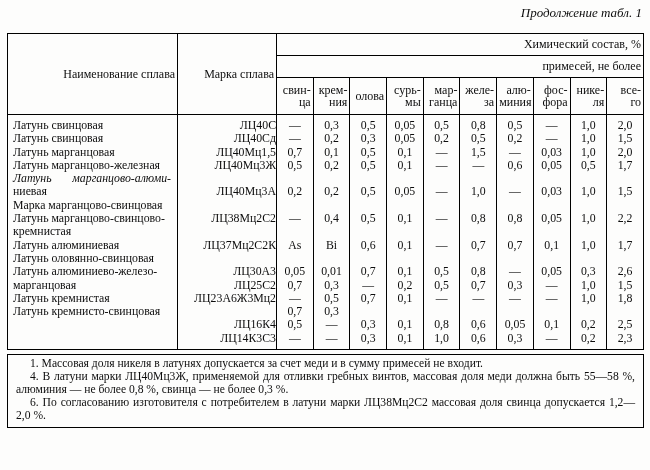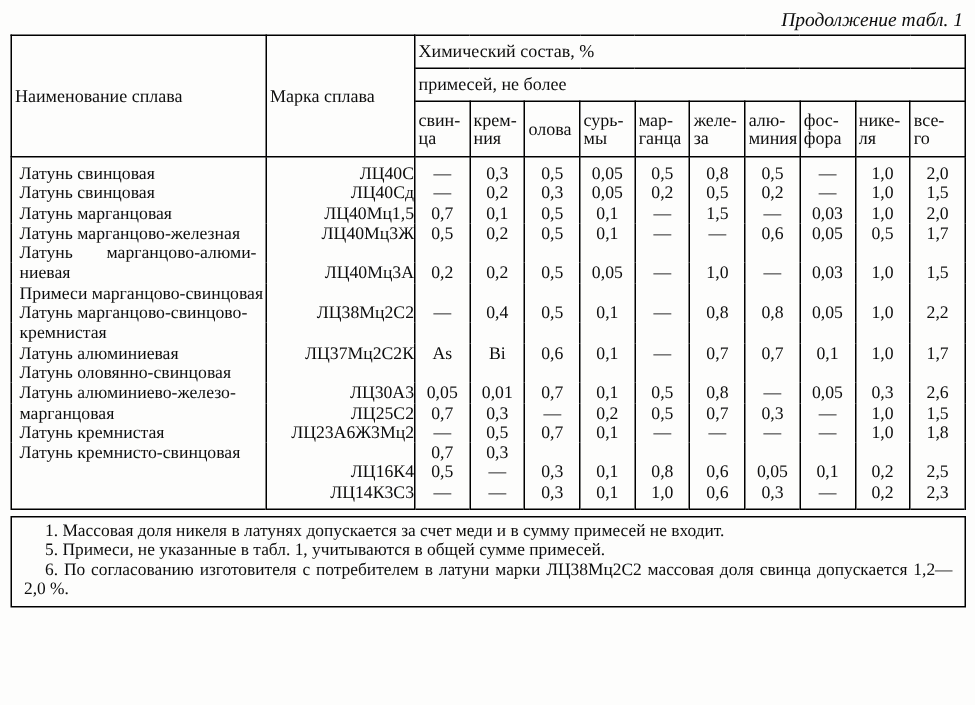--- a/index.html
+++ b/index.html
@@ -12,36 +12,36 @@
   }
   .page { padding: 4px 6px 0 7px; box-sizing: border-box; width: 650px; }
 
   .caption {
     text-align: right;
     font-style: italic;
     font-size: 13px;
     line-height: 17px;
     height: 17px;
     padding-right: 2px;
-    margin-bottom: 2px;
+    margin-bottom: 12px;
   }
 
   table.alloy {
     width: 637px;
     border-collapse: collapse;
     table-layout: fixed;
     border: 1.6px solid #000;
   }
   col.col-name  { width: 170px; }
   col.col-grade { width: 99px; }
 
   table.alloy th {
     border: 1px solid #000;
     font-weight: normal;
-    text-align: left;
+    text-align: right;
     vertical-align: middle;
     font-size: 12px;
     padding: 0 2px;
   }
   th.th-group { height: 21px; }
   th.th-sub   { height: 21px; }
   th.th-imp   {
     height: 36px;
     white-space: pre-line;
     line-height: 12.5px;
@@ -62,20 +62,21 @@
   }
   table.alloy tbody tr:first-child td { padding-top: 4px; }
   table.alloy tbody tr:last-child td  { padding-bottom: 4px; }
   td.c-name  { text-align: left; padding-left: 5px !important; }
   td.c-grade { text-align: right; padding-left: 5px !important; }
   td.c-val   { text-align: center; }
   td.justify-last {
     text-align: justify;
     text-align-last: justify;
     padding-right: 6px !important;
+    font-style: italic;
   }
 
   .notes {
     margin-top: 4px;
     width: 637px;
     box-sizing: border-box;
     border: 1.4px solid #000;
     padding: 3px 8px 4px 8px;
     font-size: 11.6px;
     line-height: 12.9px;
@@ -216,21 +217,21 @@
           <td class="c-val">0,5</td>
           <td class="c-val">0,05</td>
           <td class="c-val">—</td>
           <td class="c-val">1,0</td>
           <td class="c-val">—</td>
           <td class="c-val">0,03</td>
           <td class="c-val">1,0</td>
           <td class="c-val">1,5</td>
         </tr>
         <tr>
-          <td class="c-name">Примеси марганцово-свинцовая</td>
+          <td class="c-name">Марка марганцово-свинцовая</td>
           <td class="c-grade"></td>
           <td class="c-val"></td>
           <td class="c-val"></td>
           <td class="c-val"></td>
           <td class="c-val"></td>
           <td class="c-val"></td>
           <td class="c-val"></td>
           <td class="c-val"></td>
           <td class="c-val"></td>
           <td class="c-val"></td>
@@ -375,18 +376,18 @@
           <td class="c-val">—</td>
           <td class="c-val">0,2</td>
           <td class="c-val">2,3</td>
         </tr>
       </tbody>
   </table>
 
   <div class="notes">
     <div>
         <p>1.  Массовая доля никеля в латунях допускается за счет меди и в сумму примесей не входит.</p>
-        <p>5.  Примеси, не указанные в табл. 1, учитываются в общей сумме примесей.</p>
+        <p>4.  В латуни марки ЛЦ40Мц3Ж, применяемой для отливки гребных винтов, массовая доля меди должна быть 55—58 %, алюминия — не более 0,8 %, свинца — не более 0,3 %.</p>
         <p>6.  По согласованию изготовителя с потребителем в латуни марки ЛЦ38Мц2С2 массовая доля свинца допускается 1,2—2,0 %.</p>
       </div>
   </div>
 
 </div>
 
 </body></html>

